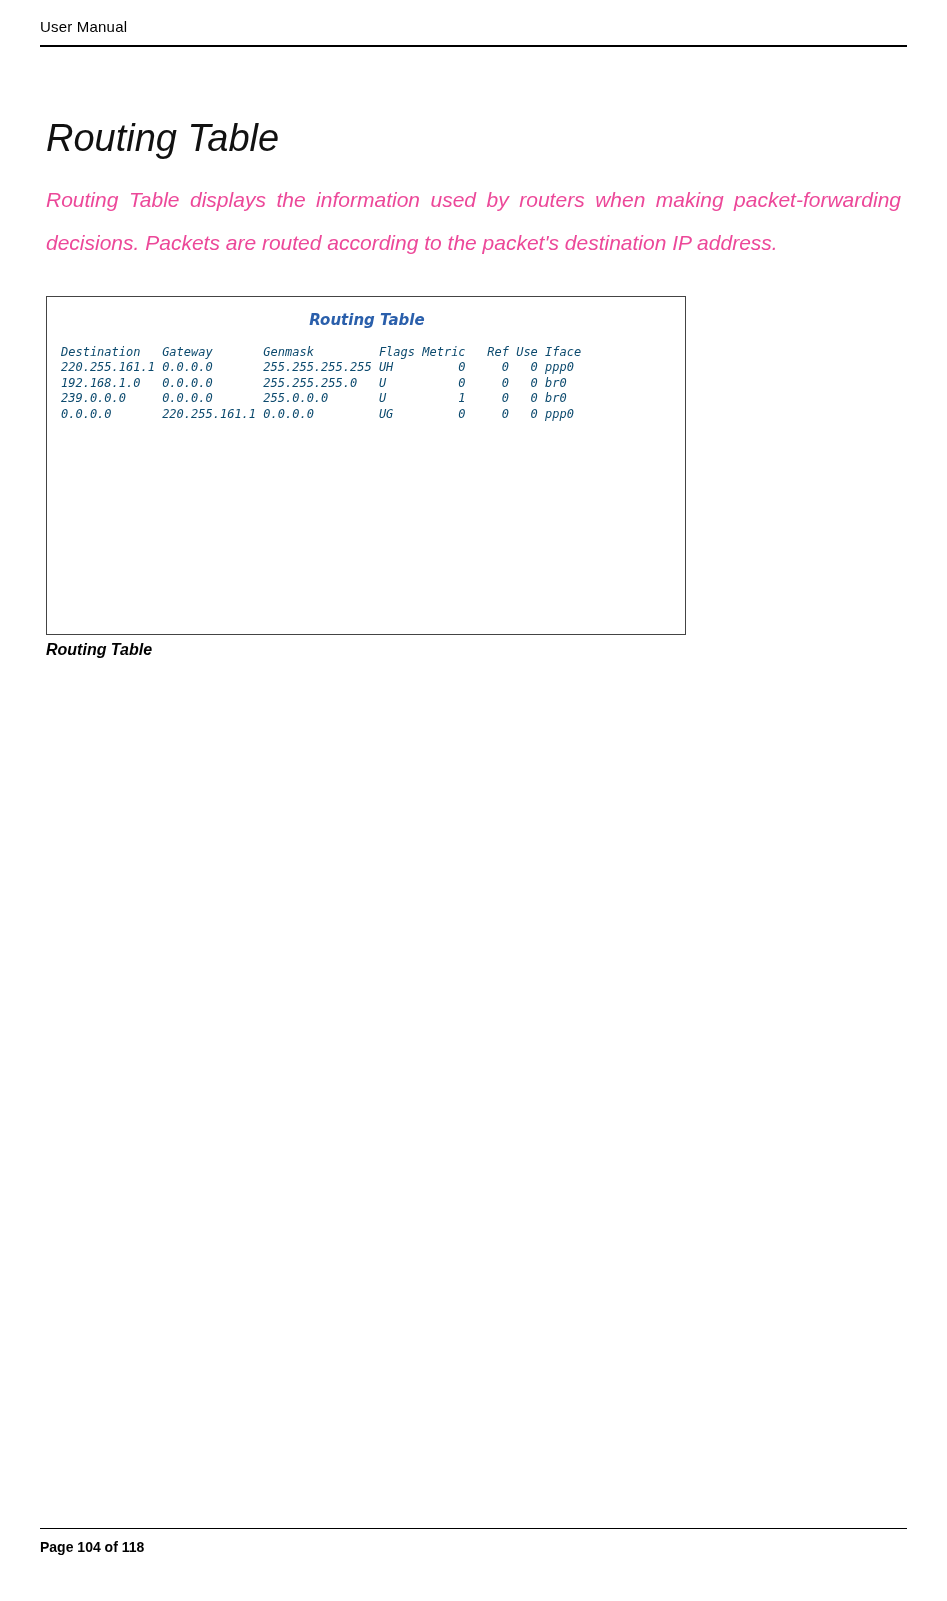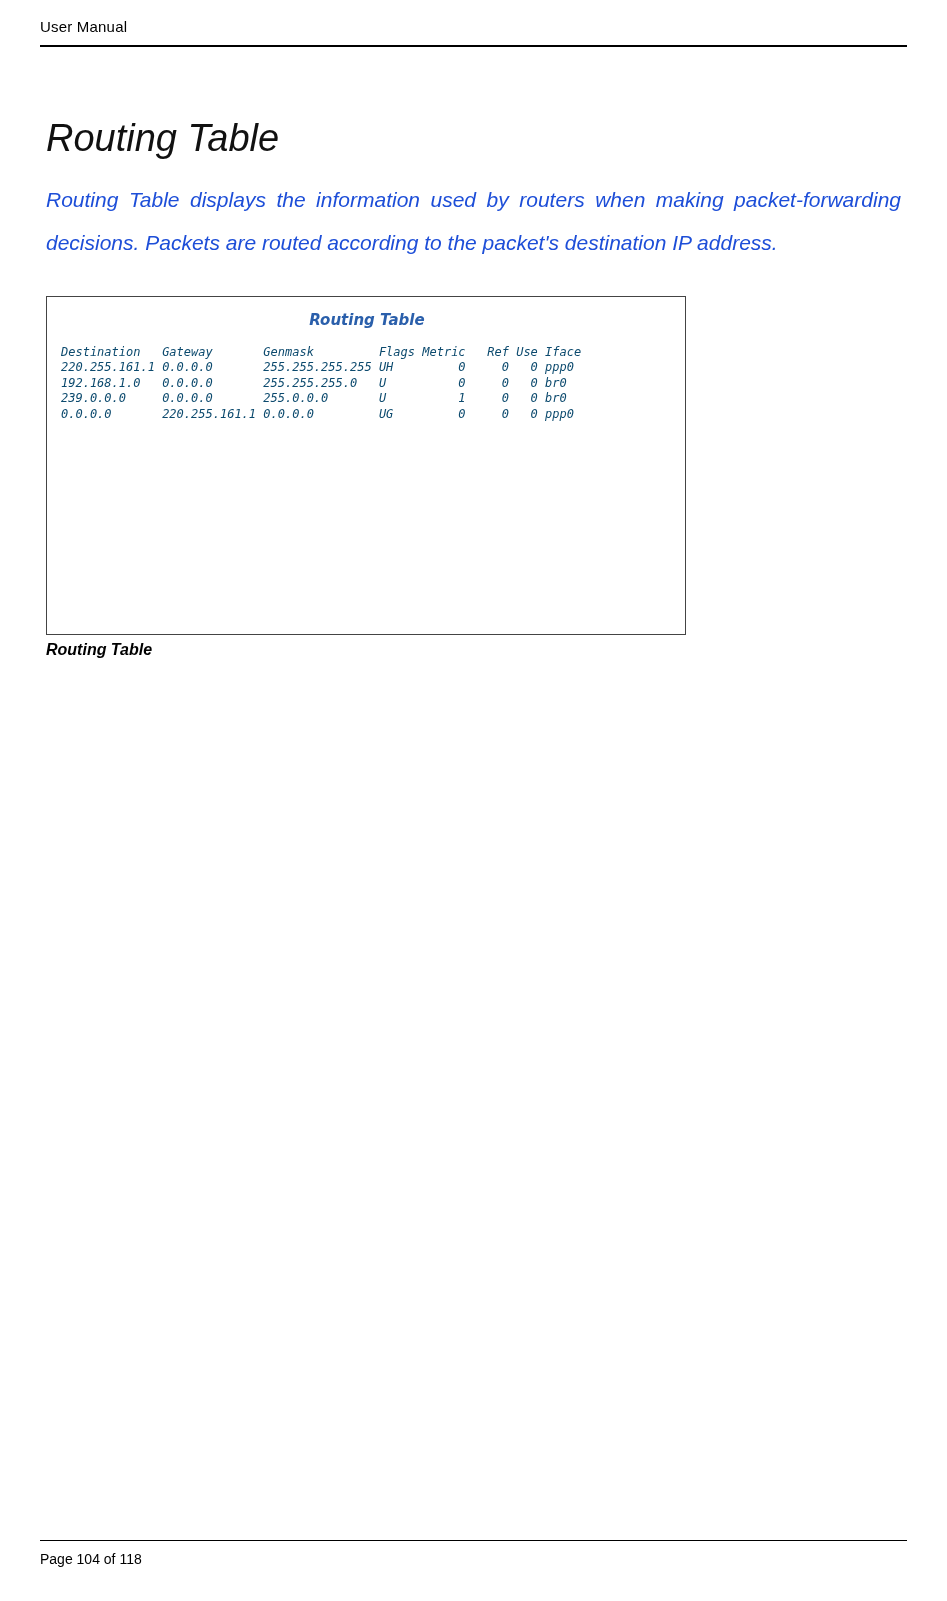--- a/index.html
+++ b/index.html
@@ -37,21 +37,21 @@
     font-weight: 400;
     font-family: "Segoe UI", "Helvetica Neue", Arial, sans-serif;
     margin: 0 0 18px 0;
     color: #111;
   }
   .body-text {
     font-size: 21px;
     line-height: 2.05;
     text-align: justify;
     font-weight: 400;
-    color: #1d4ed8;
+    color: #ec4899;
     margin: 0 0 32px 0;
   }
   .figure {
     width: 640px;
     border: 1.5px solid #444;
     box-sizing: border-box;
     padding: 12px 12px 2px 14px;
   }
   .figure-title {
     text-align: center;
@@ -75,21 +75,22 @@
   .caption {
     font-size: 16px;
     font-weight: 700;
     margin-top: 6px;
     color: #000;
   }
   .footer {
     position: absolute;
     left: 40px;
     right: 40px;
-    bottom: 34px;
+    bottom: 46px;
+    font-weight: bold;
   }
   .footer-rule {
     border: none;
     border-top: 1.5px solid #000;
     margin: 0 0 10px 0;
   }
   .footer-text {
     font-size: 14px;
     color: #000;
   }

